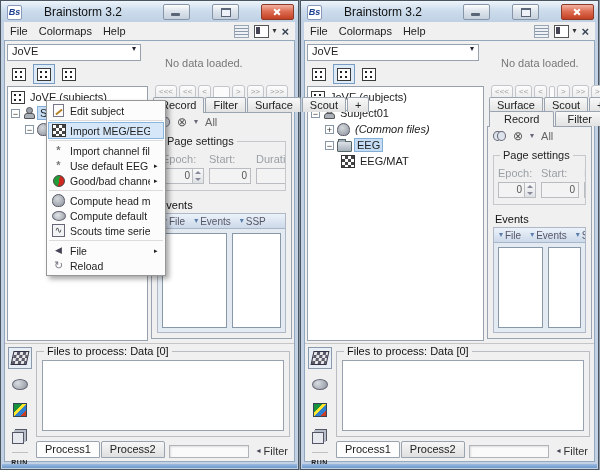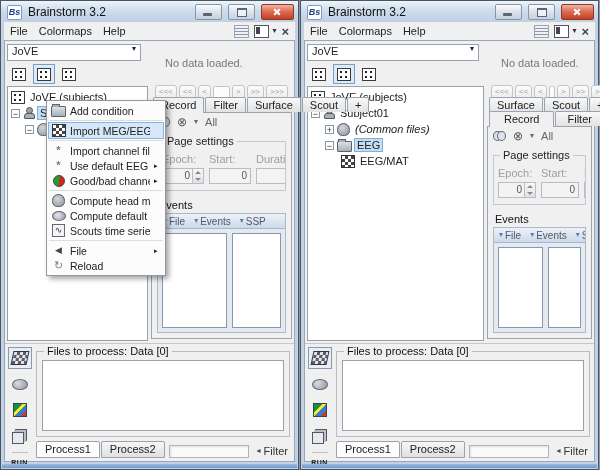--- a/index.html
+++ b/index.html
@@ -5,21 +5,21 @@
   html,body{margin:0;padding:0}
   body{width:600px;height:470px;position:relative;background:#8b98a6;
        font-family:"Liberation Sans",sans-serif;font-size:11px;overflow:hidden;
        -webkit-user-select:none;user-select:none;color:#222}
   .win{position:absolute;top:0;width:299px;height:470px;background:#c2d2e4;
        border:1px solid #4a5560;box-sizing:border-box}
   #winL{left:0}#winR{left:300px}
   .win::after{content:"";position:absolute;left:1px;right:1px;bottom:1px;height:4px;
        background:linear-gradient(#9cbbe0,#6e99cc)}
   
-  .titlebar{height:20px;display:flex;align-items:center;gap:4px;padding:1px 4px 0 6px;
+  .titlebar{height:20px;display:flex;align-items:center;gap:20px;padding:1px 4px 0 6px;
        background:linear-gradient(#eef4fa,#cddded 45%,#bfd0e4)}
   .logo{width:13px;height:13px;background:#fff;border:1px solid #8899bb;border-radius:2px;
        color:#1b3f8f;font-weight:bold;font-style:italic;font-size:9px;line-height:12px;text-align:center;flex:none}
   .title{flex:1;font-size:12px;color:#111;padding-left:2px;white-space:nowrap}
   .cap{width:25px;height:14px;border:1px solid #8795a8;border-radius:2px;position:relative;margin-left:2px;
        background:linear-gradient(#fefefe,#dde4ec 45%,#c6d1dd);flex:none}
   .cap.min::after{content:"";position:absolute;left:7px;bottom:3px;width:9px;height:3px;background:#5a6678;border-radius:1px}
   .cap.max::after{content:"";position:absolute;left:8px;top:3px;width:8px;height:6px;border:1px solid #5a6678;border-top-width:2px;background:#eef2f8}
   .cap.close{width:31px;background:linear-gradient(#f2b3a3,#de6e53 45%,#c24024);border-color:#8d3b26}
   .cap.close::before,.cap.close::after{content:"";position:absolute;left:14px;top:3px;width:2px;height:8px;background:#fff}
@@ -331,23 +331,23 @@
           <span class="fcaret glyph">◂</span>
           <span>Filter</span>
         </span>
       </div>
     </div>
   </div>
 
   <div class="ctxmenu">
     <div class="mi">
       <span class="mic">
-          <span class="folder"></span>
-        </span>
-      <span class="mil">Add condition</span>
+          <span class="icpage"></span>
+        </span>
+      <span class="mil">Edit subject</span>
         <span class="mia"></span>
     </div>
     <div class="msep"></div>
     <div class="mi hl">
       <span class="mic">
           <span class="checker"></span>
         </span>
       <span class="mil">Import MEG/EEG</span>
         <span class="mia"></span>
     </div>

